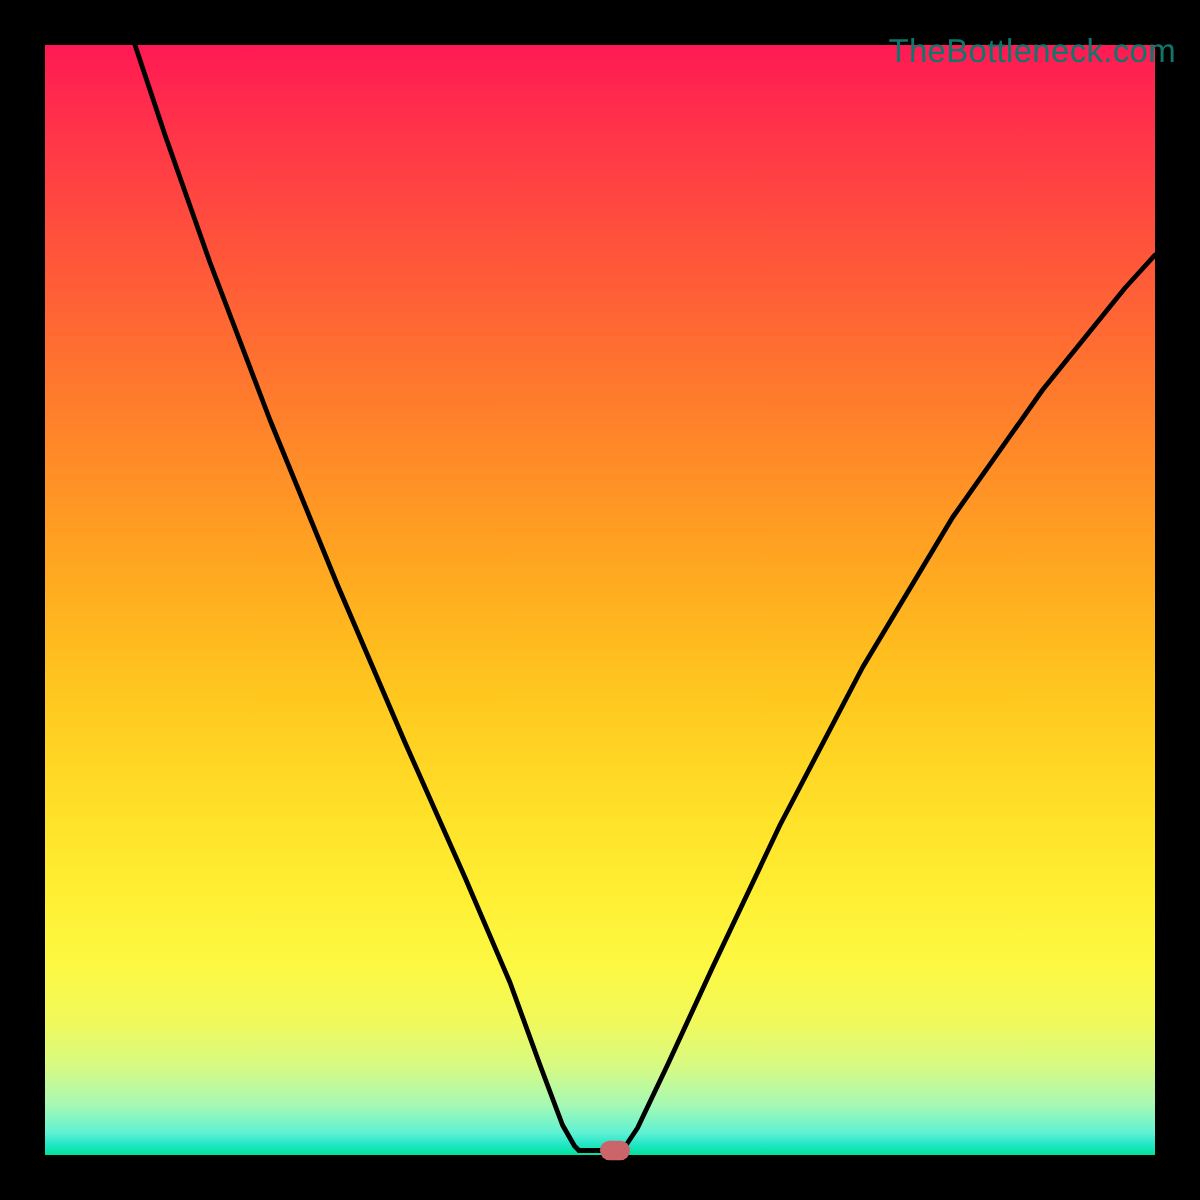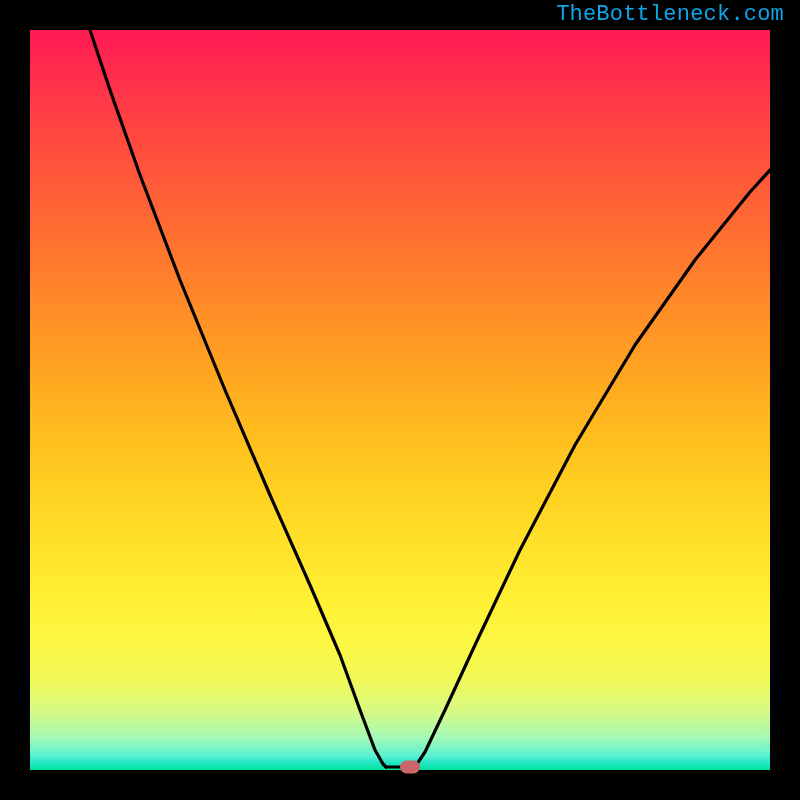--- a/index.html
+++ b/index.html
@@ -32,24 +32,24 @@
       #f0f95b 88%,
       #d7fa83 92%,
       #a6f9b4 95.5%,
       #5ff1d4 98%,
       #24e7c7 99%,
       #00e29b 100%
     );
   }
   .watermark {
     position: absolute;
-    top: 2px;
+    top: 21px;
     right: 16px;
-    color: #0ea5e9;
-    font-family: Liberation Mono, monospace;
+    color: #0f766e;
+    font-family: Liberation Sans, sans-serif;
     font-size: 22px;
     font-weight: 400;
     letter-spacing: 0.2px;
   }
   svg.curve {
     position: absolute;
     top: 0;
     left: 0;
   }
   .marker {

